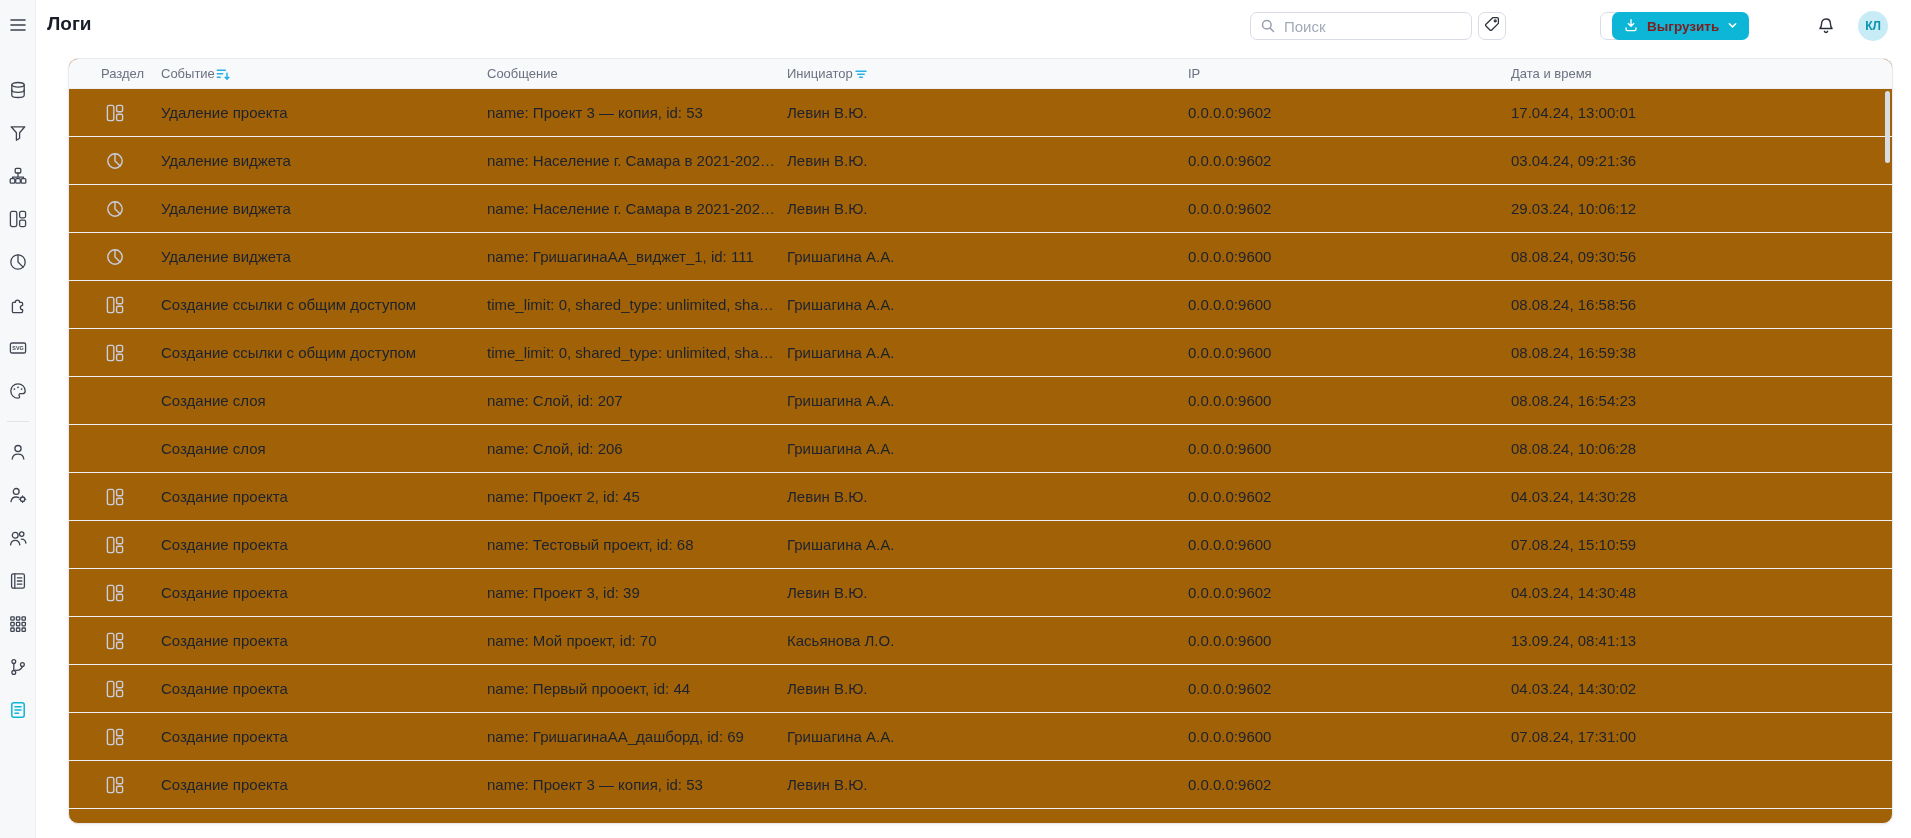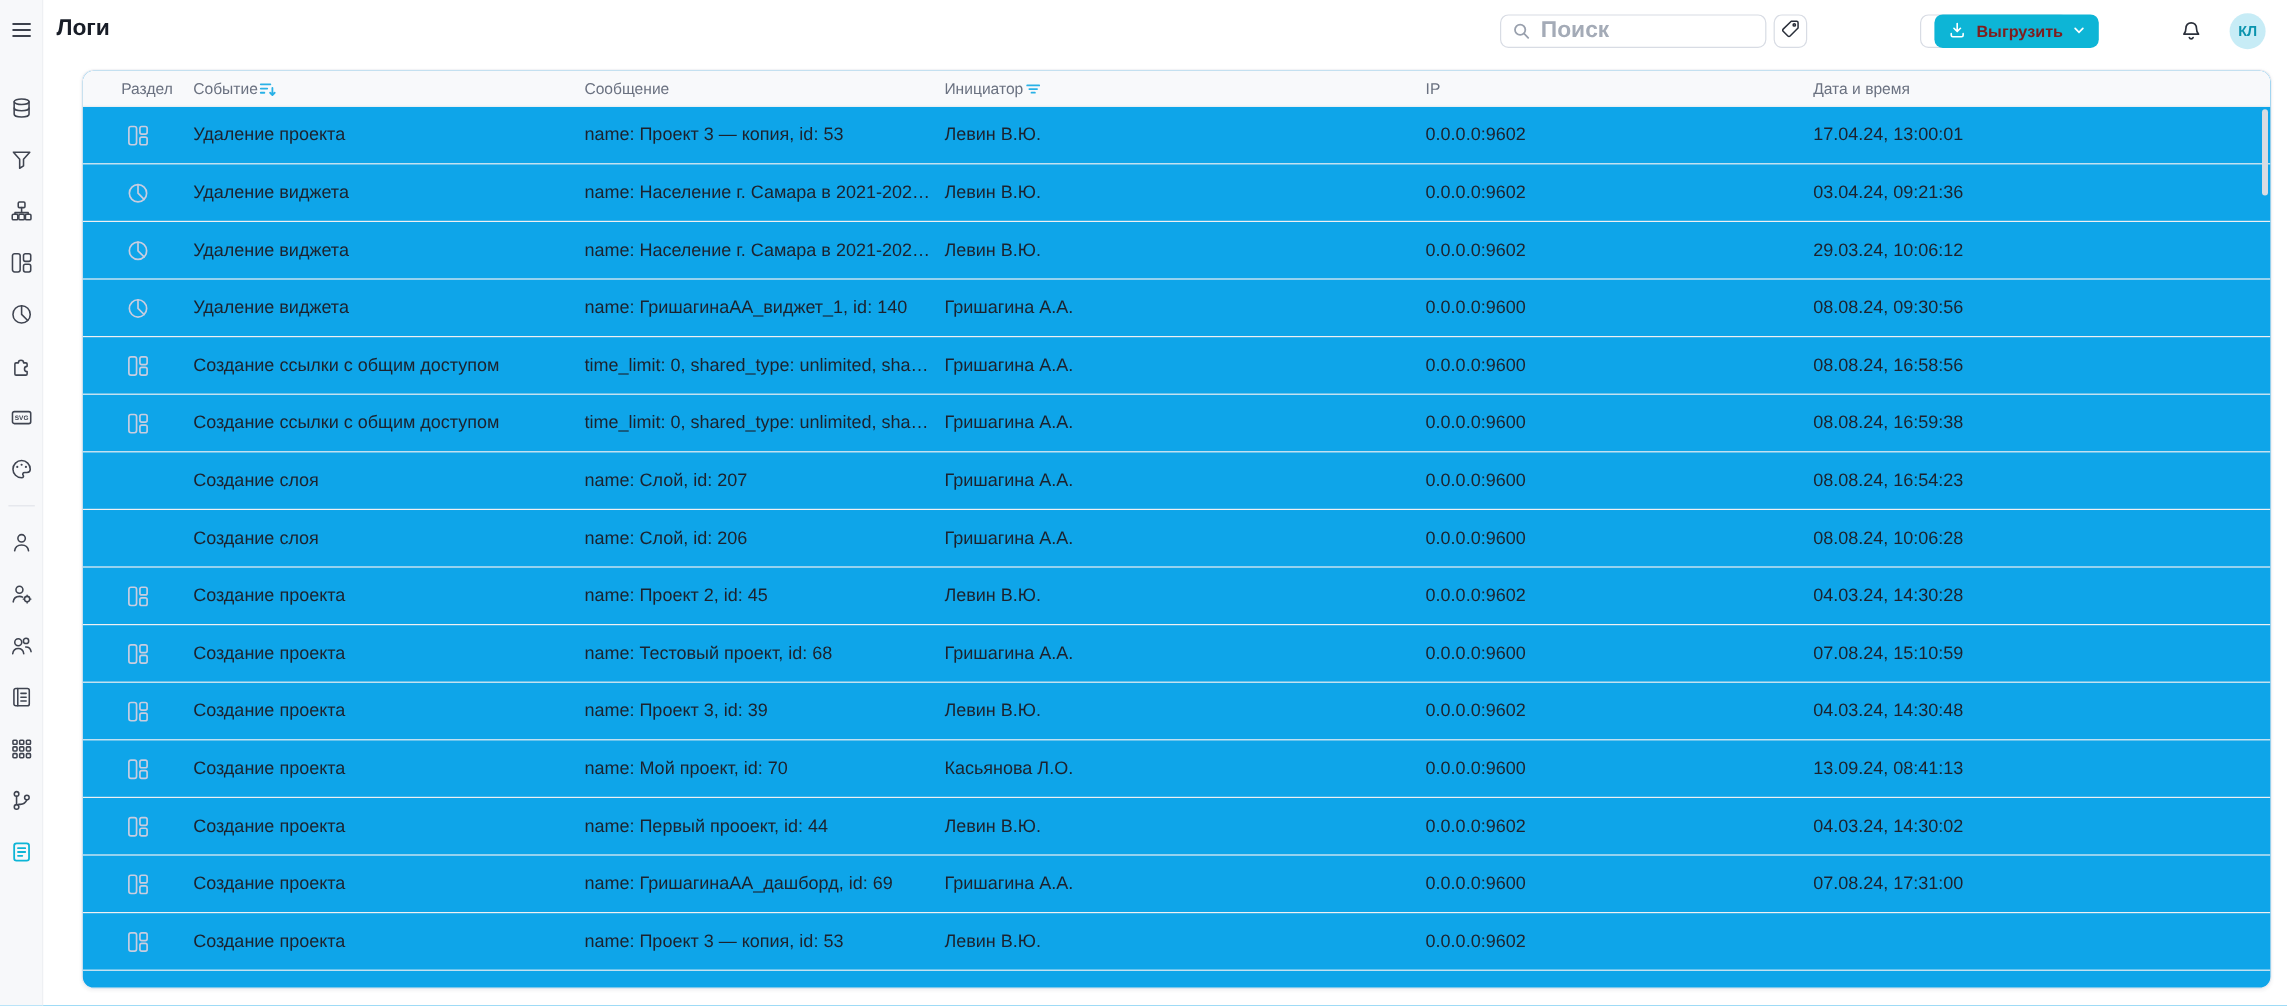--- a/index.html
+++ b/index.html
@@ -16,42 +16,42 @@
   .sb-col { position:absolute; top:80px; left:0; width:36px; display:flex;
     flex-direction:column; align-items:center; gap:23px; }
   .sb-ic { width:20px; height:20px; cursor:pointer; flex:0 0 auto; }
   .sb-ic svg { display:block; }
   .sb-divider { width:22px; height:1px; background:#e2e4ea; margin:-3px 0; }
   
   .page-title { position:absolute; left:47px; top:13px; font-size:19px; font-weight:700; color:#181d27; }
   .search { position:absolute; left:1250px; top:12px; width:222px; height:28px;
     border:1px solid #d8dce4; border-radius:7px; background:#fff;
     display:flex; align-items:center; gap:6px; padding:0 9px; }
-  .search input { border:none; outline:none; width:100%; font-size:19px; color:#c2410c;
-    font-family:"Liberation Sans",sans-serif; background:transparent;font-weight:bold; }
+  .search input { border:none; outline:none; width:100%; font-size:15px; color:#c2410c;
+    font-family:"Liberation Sans",sans-serif; background:transparent; }
   .search input::placeholder { color:#a4abb7; }
   .btn-sq { position:absolute; top:12px; width:28px; height:28px; border:1px solid #d8dce4;
     border-radius:7px; background:#fff; display:flex; align-items:center; justify-content:center; cursor:pointer; }
   .tag-btn { left:1478px; }
   .cols-group { position:absolute; left:1600px; top:12px; height:28px; border:1px solid #d8dce4;
     border-radius:7px; background:#fff; display:flex; align-items:stretch; }
   .cols-main { display:flex; align-items:center; gap:7px; padding:0 10px; font-size:13.5px;
     color:#1e2530; cursor:pointer; }
   .cols-sep { width:1px; background:#d8dce4; }
   .cols-chev { width:26px; display:flex; align-items:center; justify-content:center; cursor:pointer; }
   .export-btn { position:absolute; left:1612px; top:12px; height:28px; padding:0 11px;
     background:var(--accent); border:none; border-radius:7px; color:#7f1d1d; font-size:13.5px;
     font-weight:700; display:flex; align-items:center; gap:8px; cursor:pointer;
     font-family:"Liberation Sans",sans-serif; }
   .bell { position:absolute; left:1816px; top:16px; width:20px; height:20px; cursor:pointer; }
   .avatar { position:absolute; left:1858px; top:11px; width:30px; height:30px; border-radius:50%;
     background:var(--avatar-bg); color:var(--avatar-tx); font-size:12px; font-weight:700;
     display:flex; align-items:center; justify-content:center; cursor:pointer; }
   
-  .card { position:absolute; left:68px; top:58px; width:1825px; height:766px; background:#0ea5e9;
+  .card { position:absolute; left:68px; top:58px; width:1825px; height:766px; background:#a16207;
     border:1px solid #e9ebf1; border-radius:10px; box-shadow:0 1px 3px rgba(16,24,40,.05); overflow:hidden; }
   .grid-cols { display:grid; grid-template-columns:92px 326px 300px 401px 323px 1fr; }
   .thead { height:30px; background:#f8f9fb; border-bottom:1px solid #eef0f3;
     align-items:center; color:#6a7180; font-size:13px; }
   .th { display:flex; align-items:center; }
   .th.with-icon { }
   .th .hicon { width:16px; height:16px; cursor:pointer; }
   .th.c1 { padding-left:32px; }
   .th.sort-margin .hicon { margin-right:26px; }
   .th.filt-margin .hicon { margin-right:27px; }
@@ -326,21 +326,21 @@
         <div class="cell">29.03.24, 10:06:12</div>
       </div>
       <div class="row grid-cols">
         <div class="cell-icon">
           <svg width="20" height="20" viewBox="0 0 20 20" fill="none" stroke="#c9cde0" stroke-width="1.4" stroke-linecap="round" stroke-linejoin="round">
             <circle cx="10" cy="10" r="7.2"></circle>
             <path d="M10 2.8V10l5.1 5.1"></path>
           </svg>
         </div>
         <div class="cell">Удаление виджета</div>
-        <div class="cell">name: ГришагинаАА_виджет_1, id: 140</div>
+        <div class="cell">name: ГришагинаАА_виджет_1, id: 111</div>
         <div class="cell">Гришагина А.А.</div>
         <div class="cell">0.0.0.0:9600</div>
         <div class="cell">08.08.24, 09:30:56</div>
       </div>
       <div class="row grid-cols">
         <div class="cell-icon">
           <svg width="20" height="20" viewBox="0 0 20 20" fill="none" stroke="#c9cde0" stroke-width="1.4" stroke-linecap="round" stroke-linejoin="round">
             <rect x="2.4" y="2.4" width="6.4" height="15.2" rx="1.8"></rect>
             <rect x="11.6" y="2.4" width="6" height="6.4" rx="1.5"></rect>
             <rect x="11.6" y="11.2" width="6" height="6.4" rx="1.5"></rect>

